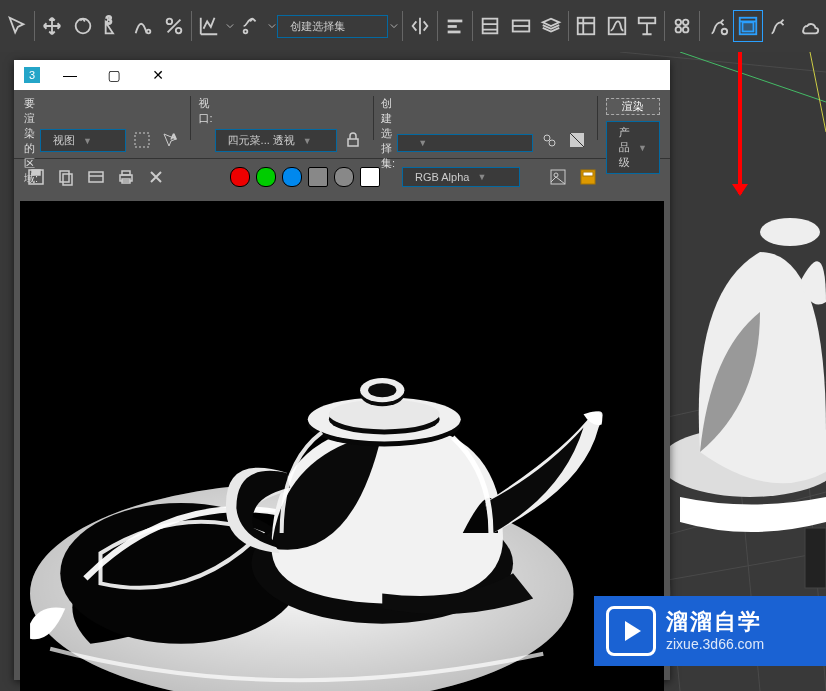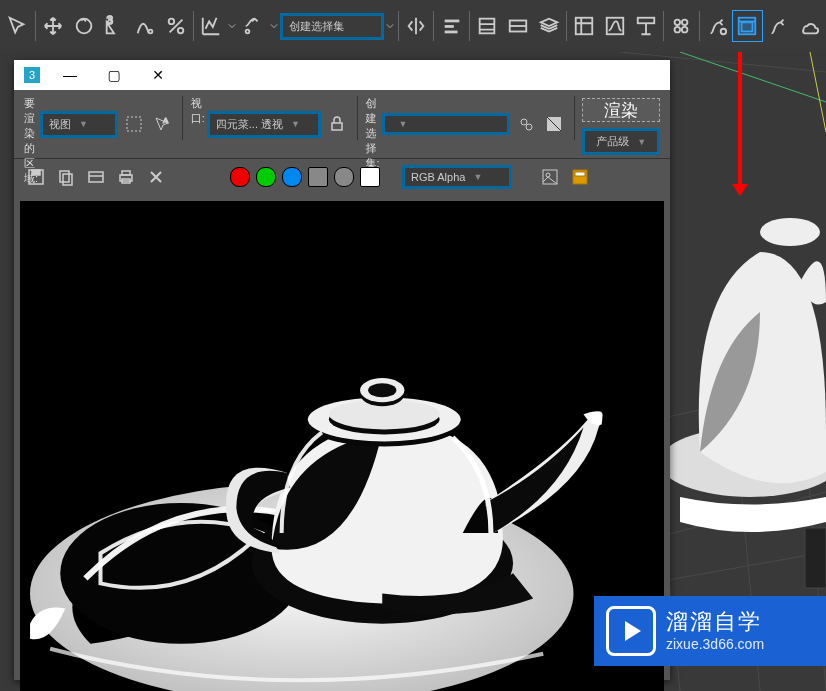--- a/index.html
+++ b/index.html
@@ -13,40 +13,40 @@
   .viewport{position:absolute;left:0;top:52px;right:0;bottom:0;background:#393939}
   .viewport svg{width:100%;height:100%}
   .window{position:absolute;left:14px;top:60px;width:656px;height:620px;background:#545454;box-shadow:0 2px 8px rgba(0,0,0,.6)}
   .titlebar{height:30px;background:#fff;color:#000;display:flex;align-items:center;padding:0 10px}
   .titlebar .logo{width:16px;height:16px;background:#24a5c8;color:#fff;text-align:center;font-size:11px;line-height:16px;margin-right:8px}
   .titlebar .title{flex:1;font-size:12px}
   .titlebar .wc{width:44px;height:30px;display:flex;align-items:center;justify-content:center;font-size:14px;color:#000}
   .panel1{height:56px;background:#545454;display:flex;padding:6px 10px;gap:4px;border-bottom:1px solid #333}
   .grp{display:flex;gap:2px}
   .grp .lbl{font-size:11px;color:#ddd}
-  .grp .row{display:flex;align-items:center;gap:4px}
-  .dd{background:#3a3a3a;border:3px solid #0369a1;color:#ccc;padding:3px 6px;font-size:11px;display:flex;align-items:center;gap:4px}
+  .grp .row{display:flex;align-items:flex-end;gap:4px}
+  .dd{background:#3a3a3a;border:1px solid #0369a1;color:#ccc;padding:3px 12px;font-size:11px;display:flex;align-items:center;gap:4px}
   .dd .arr{font-size:9px;color:#888;margin-left:4px}
   .ibtn{width:22px;height:22px;display:flex;align-items:center;justify-content:center;border:1px solid transparent}
   .ibtn svg{width:18px;height:18px}
   .vline{width:1px;height:44px;background:#333;margin:0 4px}
   .side{width:112px;display:flex;flex-direction:column;gap:6px;padding-top:2px}
-  .renderbtn{height:22px;background:#5a5a5a;border:1px dashed #aaa;color:#fff;display:flex;align-items:center;justify-content:center;font-size:17px}
+  .renderbtn{height:22px;background:#5a5a5a;border:1px dashed #aaa;color:#fff;display:flex;align-items:center;justify-content:center;font-size:11px}
   .panel2{height:36px;background:#545454;display:flex;align-items:center;padding:0 10px;gap:6px}
   .swatch{width:18px;height:18px;border-radius:9px;border:1px solid #000}
   .swatch.sq{border-radius:2px}
   .output{flex:1;margin:6px;background:#000;position:relative;overflow:hidden}
   .output svg{width:100%;height:100%}
   .arrow{position:absolute;width:4px;background:linear-gradient(#f00,#f00);pointer-events:none}
   .arrow:after{content:"";position:absolute;bottom:-2px;left:-6px;width:0;height:0;border-left:8px solid transparent;border-right:8px solid transparent;border-top:12px solid #f00}
   .logo-wm{position:absolute;right:0;bottom:25px;width:220px;height:70px;background:#1a62d3;display:flex;align-items:center;gap:10px;padding-left:12px}
   .logo-wm .ico{width:44px;height:44px;border:3px solid #fff;border-radius:8px;display:flex;align-items:center;justify-content:center}
   .logo-wm .ico div{width:0;height:0;border-left:16px solid #fff;border-top:10px solid transparent;border-bottom:10px solid transparent;margin-left:4px}
   .logo-wm .txt{color:#fff;line-height:1.2}
-  .logo-wm .txt .big{font-size:22px;font-weight:normal;letter-spacing:2px}
+  .logo-wm .txt .big{font-size:22px;font-weight:bold;letter-spacing:2px}
   .logo-wm .txt .sm{font-size:14px;opacity:.85}
 </style>
 </head>
 <body>
 
 <div class="viewport">
 <svg viewBox="0 0 826 639">
   <rect width="826" height="639" fill="#393939"></rect>
 
   <g stroke="#4a4a4a" stroke-width="1">

